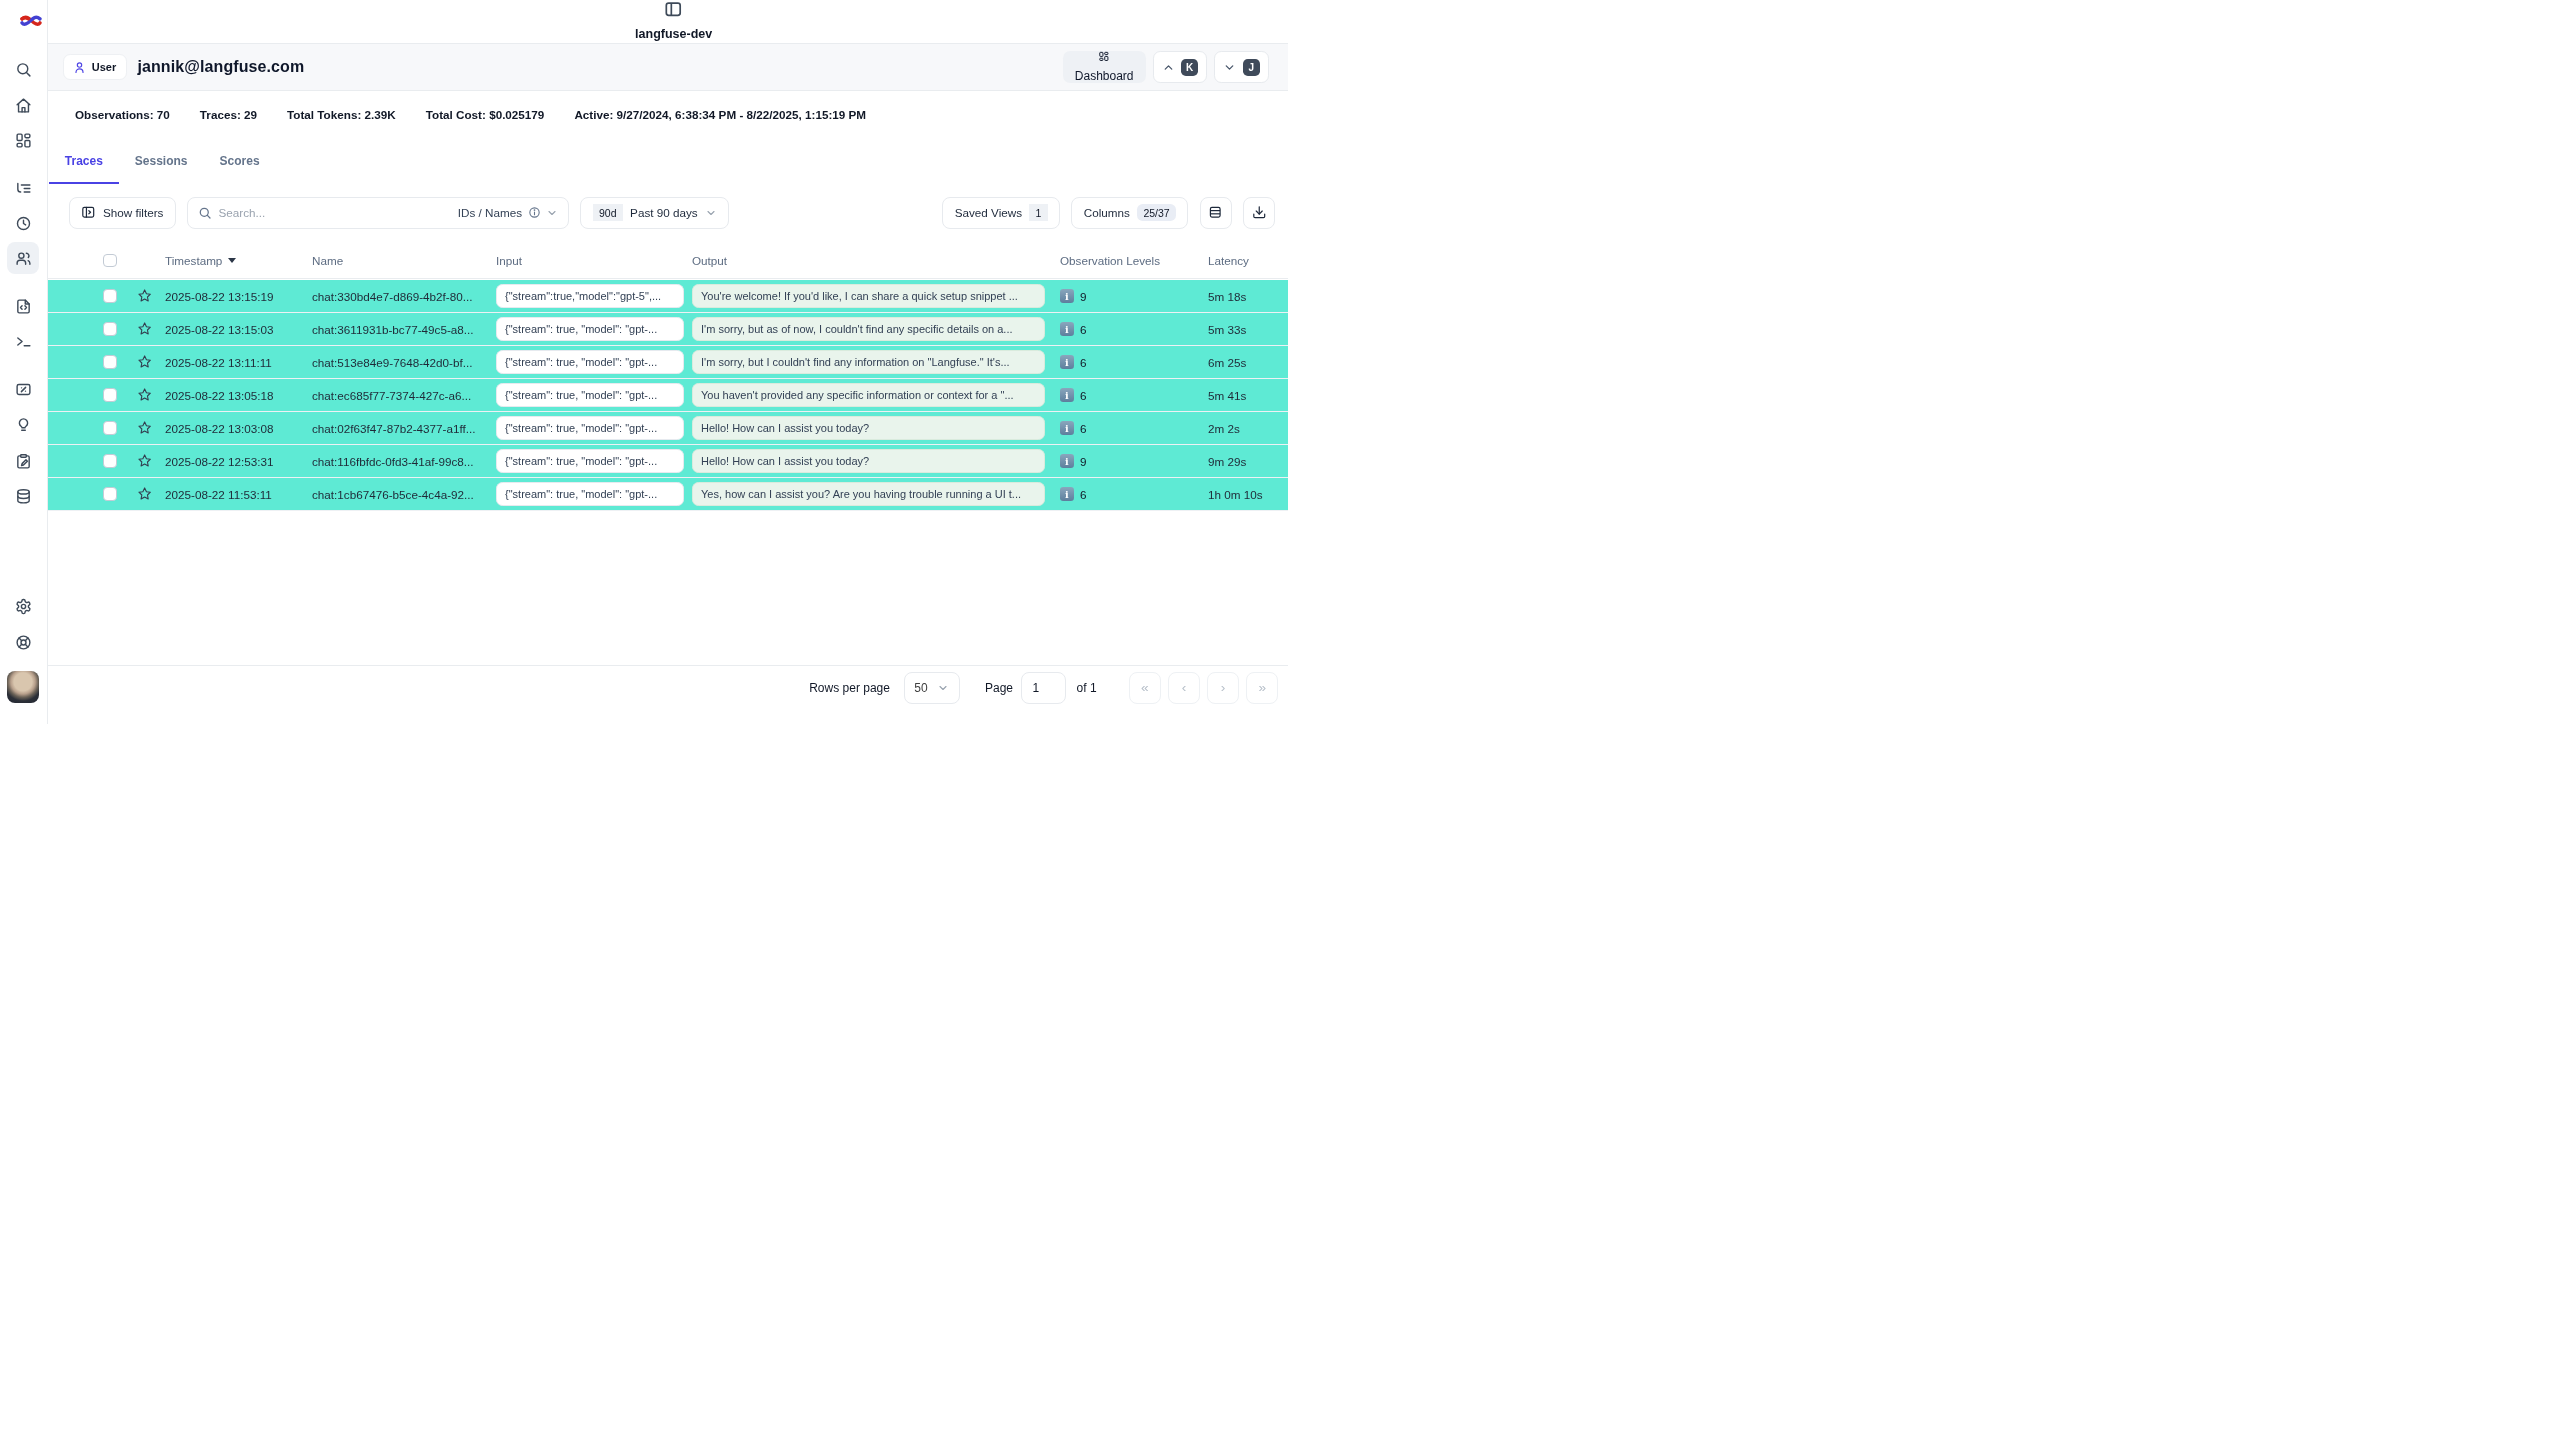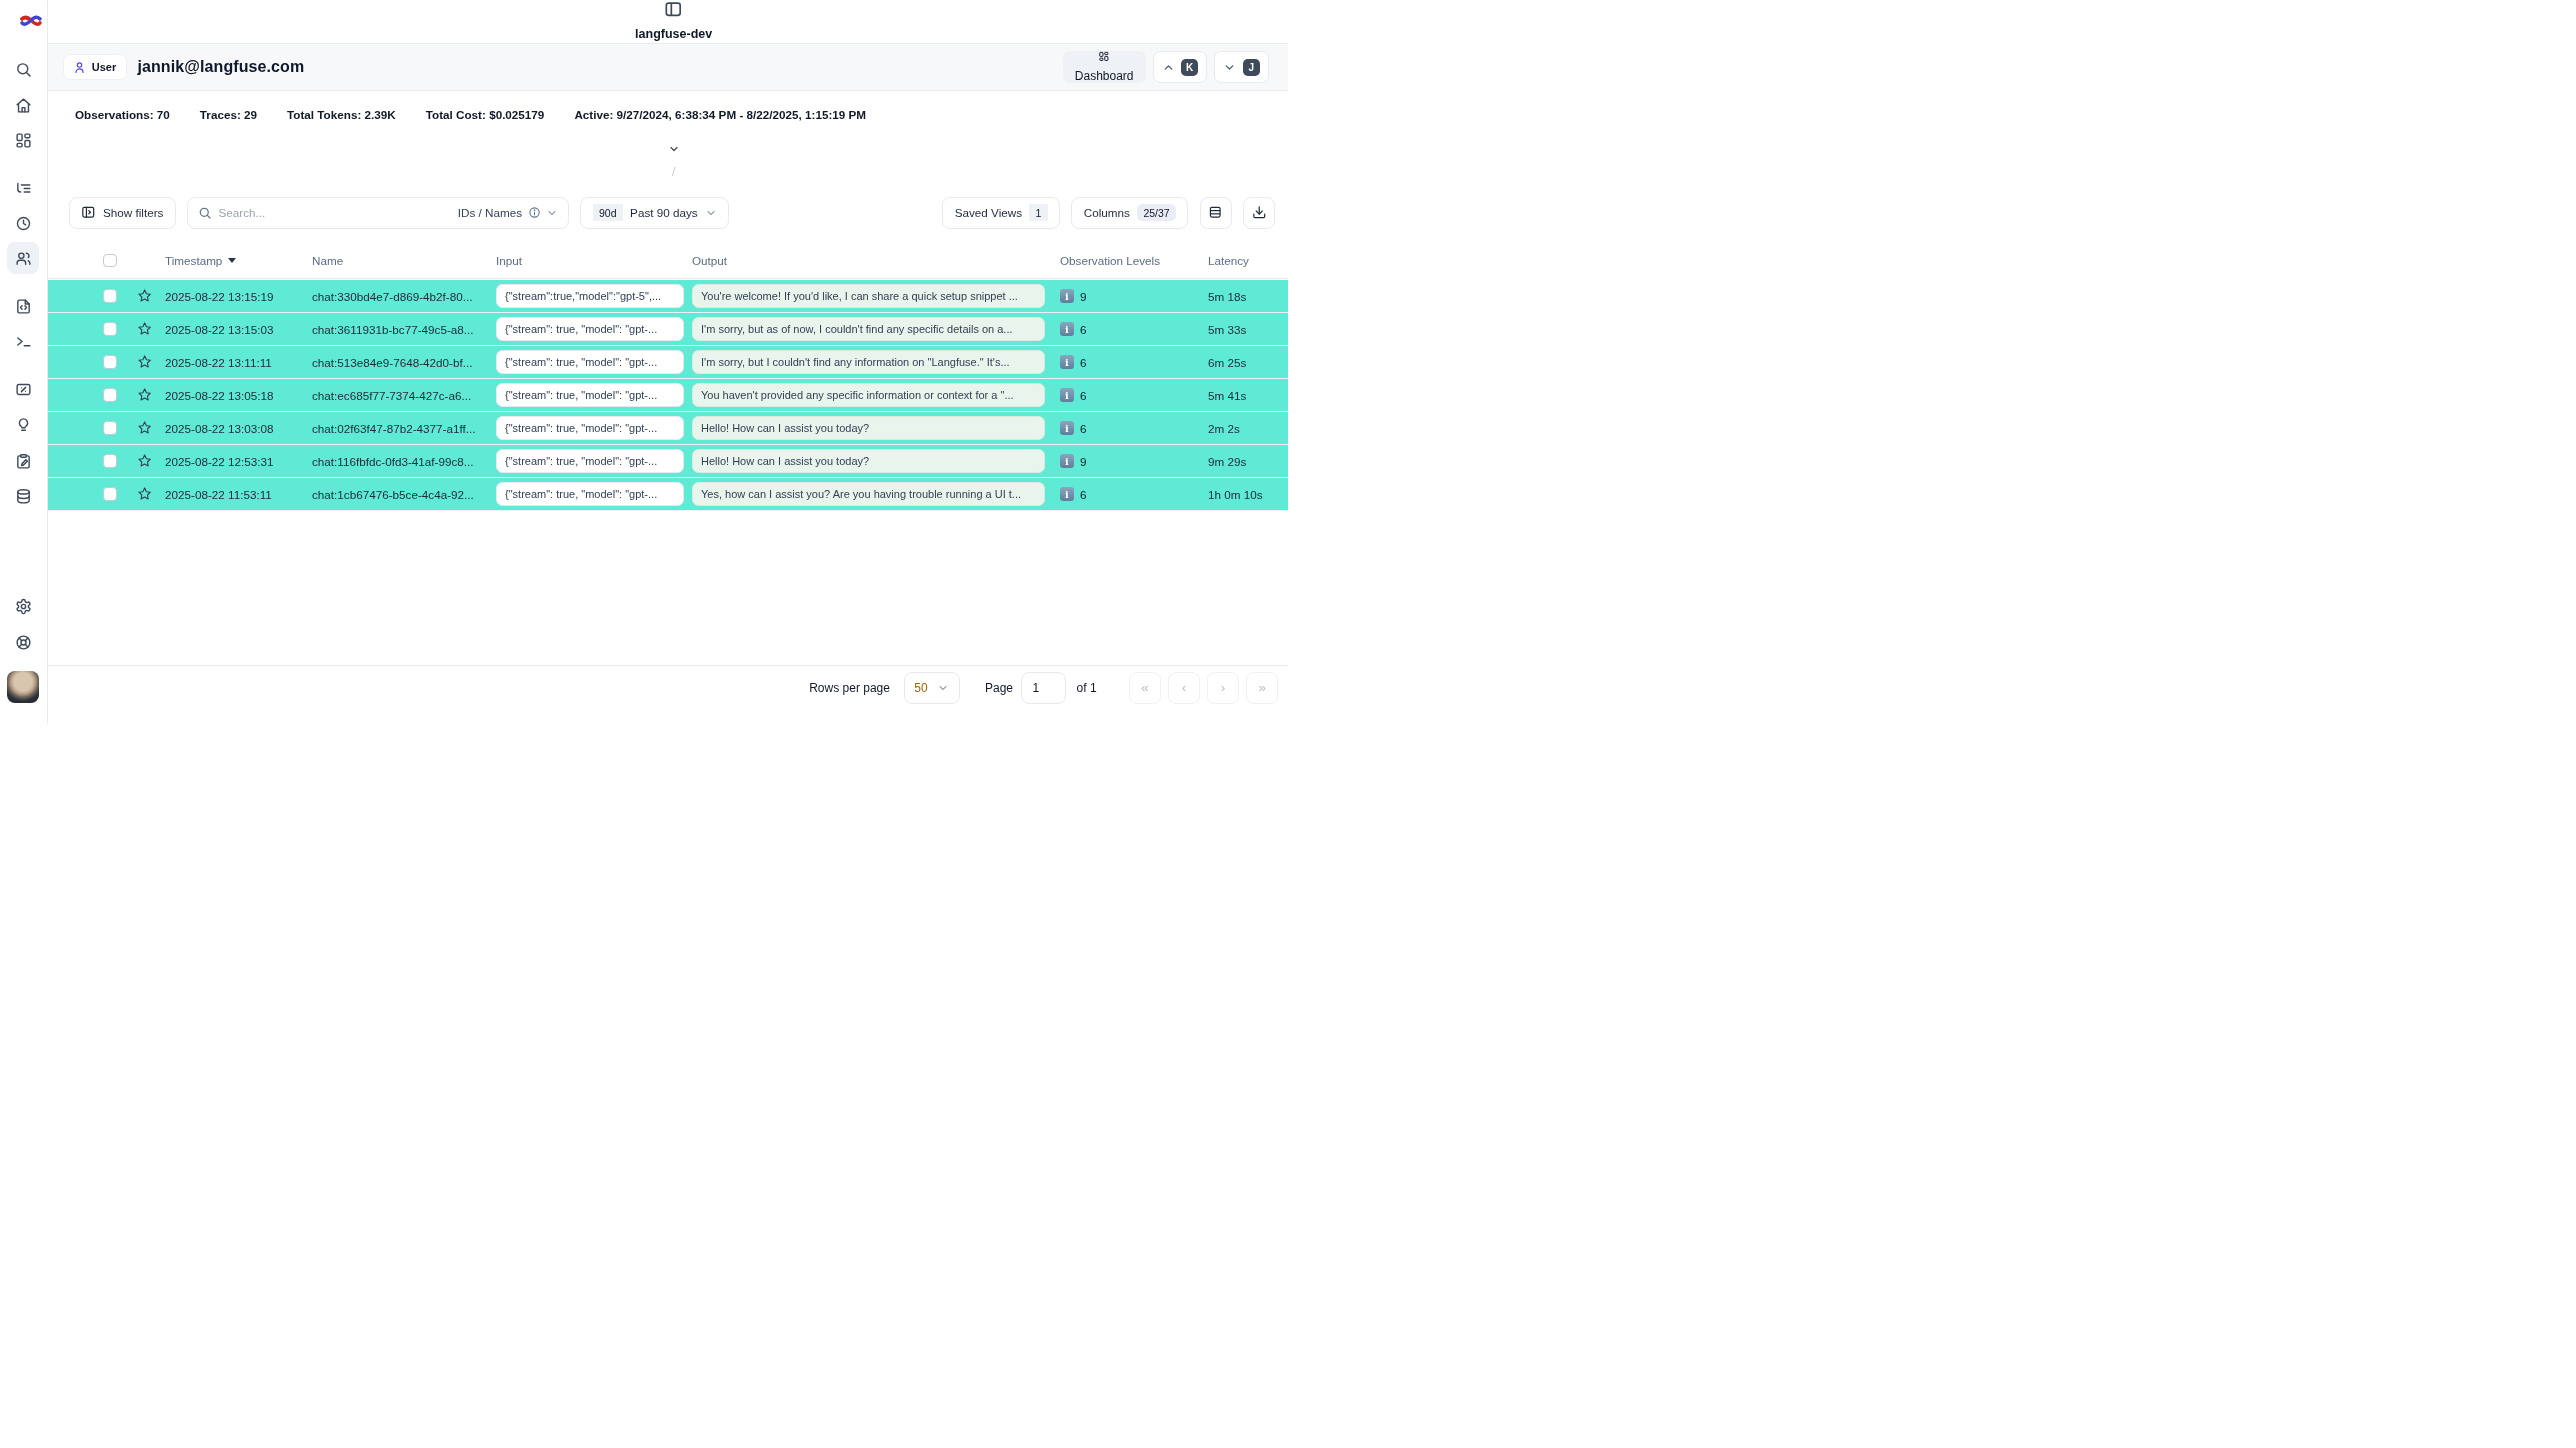--- a/index.html
+++ b/index.html
@@ -74,21 +74,21 @@
   .checkbox { width: 13.7px; height: 13.7px; border: 1.2px solid #c3cbd5; border-radius: 4px; background: #fff; display: inline-block; cursor: pointer; }
   .star { color: #323e4f; display: flex; cursor: pointer; }
   .info-chip { width: 13.7px; height: 13.7px; border-radius: 3.2px; background: linear-gradient(180deg, #8aa6bd, #5d7f9d); color: #fff; font-size: 9.7px; font-weight: 700; font-family: "DejaVu Serif", serif; display: flex; align-items: center; justify-content: center; }
   .obs-count { font-size: 11.7px; color: #111827; }
   .sort-tri { width: 0; height: 0; border-left: 4px solid transparent; border-right: 4px solid transparent; border-top: 5.6px solid #2b3647; display: inline-block; }
 
   
   .pagebar { position: absolute; left: 48px; right: 0; top: 665px; bottom: 0; border-top: 0.8px solid #e9ecef; background: #fff; display: flex; justify-content: flex-end; align-items: flex-start; padding: 5.6px 9.7px 0 0; }
   .pagerow { display: flex; align-items: center; }
   .pg-label { font-size: 12px; color: #111827; }
-  .selectbox { margin-left: 13.7px; height: 32px; border: 0.8px solid #e7eaee; border-radius: 8px; display: flex; align-items: center; gap: 9.7px; padding: 0 9.7px; font-size: 12px; color: #a16207; cursor: pointer; }
+  .selectbox { margin-left: 13.7px; height: 32px; border: 0.8px solid #e7eaee; border-radius: 8px; display: flex; align-items: center; gap: 9.7px; padding: 0 9.7px; font-size: 12px; color: #404040; cursor: pointer; }
   .pageinput { margin-left: 8px; width: 45px; height: 32px; border: 0.8px solid #e7eaee; border-radius: 8px; padding: 0 10.5px; font-size: 12px; color: #111827; font-family: inherit; outline: none; }
   .pgbtn { width: 32px; height: 32px; border: 0.8px solid #eef1f4; border-radius: 8px; background: #fff; color: #b6bfc9; font-size: 13.7px; display: flex; align-items: center; justify-content: center; margin-left: 7.2px; cursor: default; } .gap40 { width: 25px; } .gap13 { width: 10.5px; }
 </style>
 </head>
 <body>
 
 <div class="page">
 
   <nav class="sidebar">
     <svg class="logo" viewBox="0 0 32 26" fill="none" stroke-linecap="round">
@@ -261,20 +261,25 @@
   </section>
 
   <section class="stats">
     <span>Observations: 70</span>
     <span>Traces: 29</span>
     <span>Total Tokens: 2.39K</span>
     <span>Total Cost: $0.025179</span>
     <span>Active: 9/27/2024, 6:38:34 PM - 8/22/2025, 1:15:19 PM</span>
   </section>
 
+  <nav class="tabs">
+    <span class="tab active">Traces</span>
+    <span class="tab">Sessions</span>
+    <span class="tab">Scores</span>
+  </nav>
 
   <section class="filterbar">
     <span class="btn">
       <svg width="14.5" height="14.5" viewBox="0 0 24 24" fill="none" stroke="#1e293b" stroke-width="2" stroke-linecap="round" stroke-linejoin="round">
           <rect x="3" y="4" width="18" height="16" rx="2.5"></rect>
           <line x1="9" y1="4" x2="9" y2="20"></line>
           <path d="m13 9.5 2.8 2.5-2.8 2.5"></path>
         </svg>
       <span>Show filters</span>
     </span>

